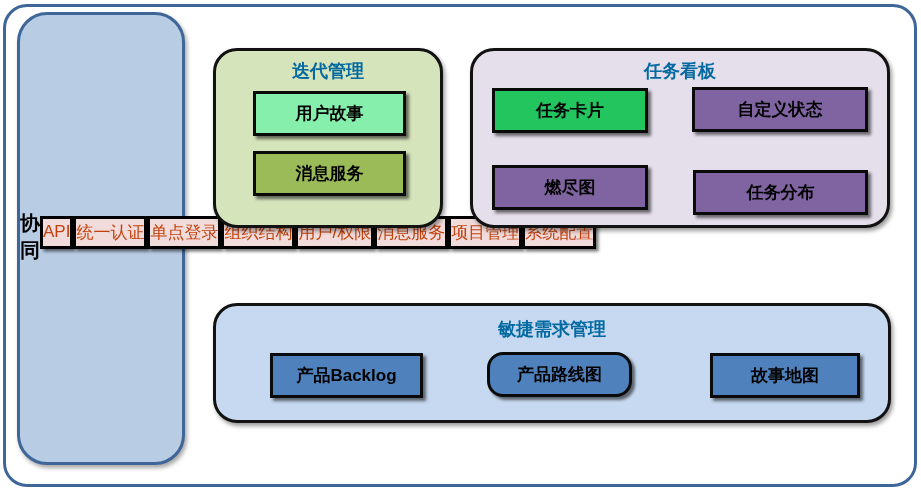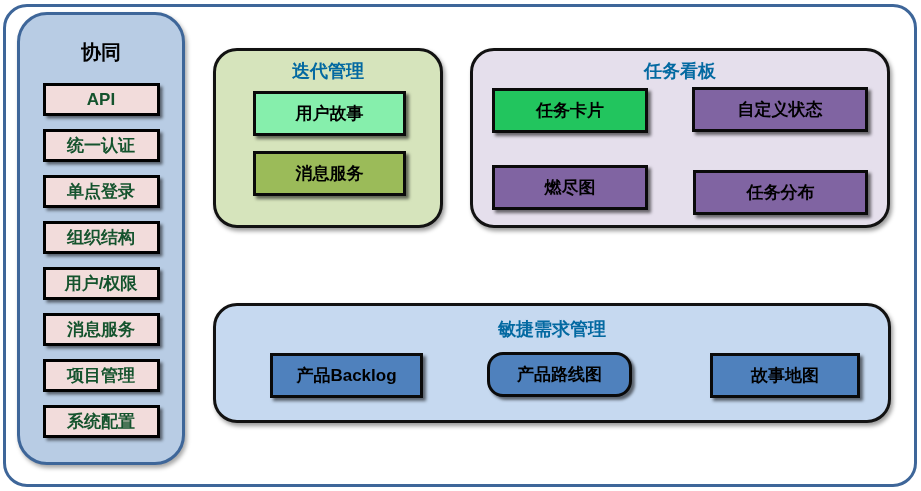--- a/index.html
+++ b/index.html
@@ -22,42 +22,41 @@
   
   .sidebar {
     position: absolute;
     left: 17px; top: 12px;
     width: 162px; height: 447px;
     background: #b8cce4;
     border: 3px solid #3e6699;
     border-radius: 30px;
     box-shadow: 2px 3px 4px rgba(0,0,0,0.35);
     display: flex;
-    flex-direction: column;
+    flex-direction: row;
     align-items: center;
-    justify-content: center;
   }
   .sidebar-title {
     margin: 13px 0 17px 0;
     font-size: 20px;
     font-weight: bold;
     color: #000;
   }
   .side-item {
     width: 111px; height: 27px;
     margin-bottom: 13px;
     background: #f2dcdb;
     border: 3px solid #000;
     box-shadow: 2.5px 2.5px 3px rgba(0,0,0,0.55);
     display: flex;
     align-items: center;
     justify-content: center;
     font-size: 17px;
-    font-weight: bold;
-    color: #14532d;
+    font-weight: normal;
+    color: #c2410c;
     white-space: nowrap;
   }
   
   .panel {
     position: absolute;
     border: 3px solid #121212;
     border-radius: 24px;
     box-shadow: 2px 3px 4px rgba(0,0,0,0.4);
   }
   .panel-title {

